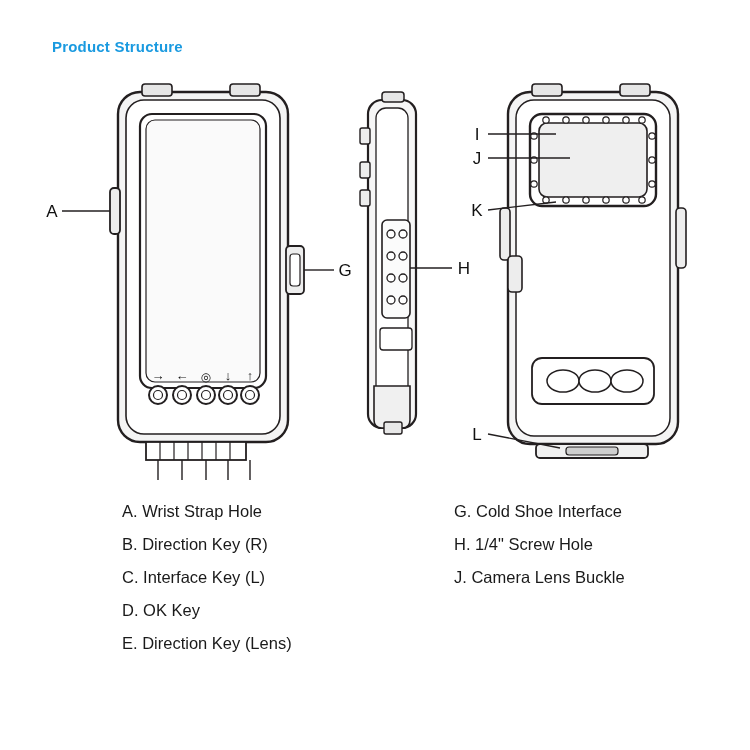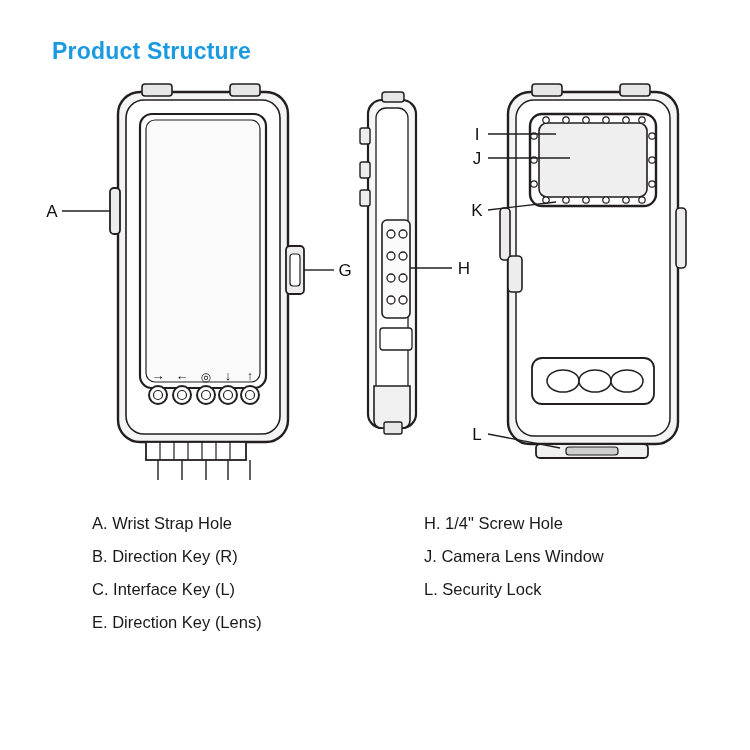--- a/index.html
+++ b/index.html
@@ -12,42 +12,43 @@
     height: 750px;
     font-family: "Liberation Sans", sans-serif;
     color: #1a1a1a;
     position: relative;
     overflow: hidden;
   }
   #page-title {
     position: absolute;
     left: 52px;
     top: 38px;
-    font-size: 23px;
+    font-size: 15px;
     font-weight: bold;
     color: #1a9ae0;
     letter-spacing: 0.2px;
   }
   #diagram {
     position: absolute;
     left: 0;
     top: 70px;
     width: 750px;
     height: 410px;
   }
   #legend {
     position: absolute;
     left: 0;
     top: 495px;
     width: 750px;
     display: block;
   }
   .legend-col {
     position: absolute;
-    top: 12px;
+    top: 0;
+    margin-left: 30px;
   }
   .legend-col.left { left: 92px; }
   .legend-col.right { left: 424px; }
   .legend-item {
     font-size: 16.5px;
     line-height: 33px;
     color: #1a1a1a;
     white-space: nowrap;
   }
   svg text {
@@ -212,20 +213,21 @@
       <text x="477" y="370" font-size="17" text-anchor="middle">L</text>
     </g>
   </svg>
 </div>
 
 <div id="legend">
   <div class="legend-col left">
     <div class="legend-item">A. Wrist Strap Hole</div>
     <div class="legend-item">B. Direction Key (R)</div>
     <div class="legend-item">C. Interface Key (L)</div>
+    <div class="legend-item">D. OK Key</div>
     <div class="legend-item">E. Direction Key (Lens)</div>
   </div>
   <div class="legend-col right">
+    <div class="legend-item">G. Cold Shoe Interface</div>
     <div class="legend-item">H. 1/4" Screw Hole</div>
-    <div class="legend-item">J. Camera Lens Window</div>
-    <div class="legend-item">L. Security Lock</div>
+    <div class="legend-item">J. Camera Lens Buckle</div>
   </div>
 </div>
 
 </body></html>

